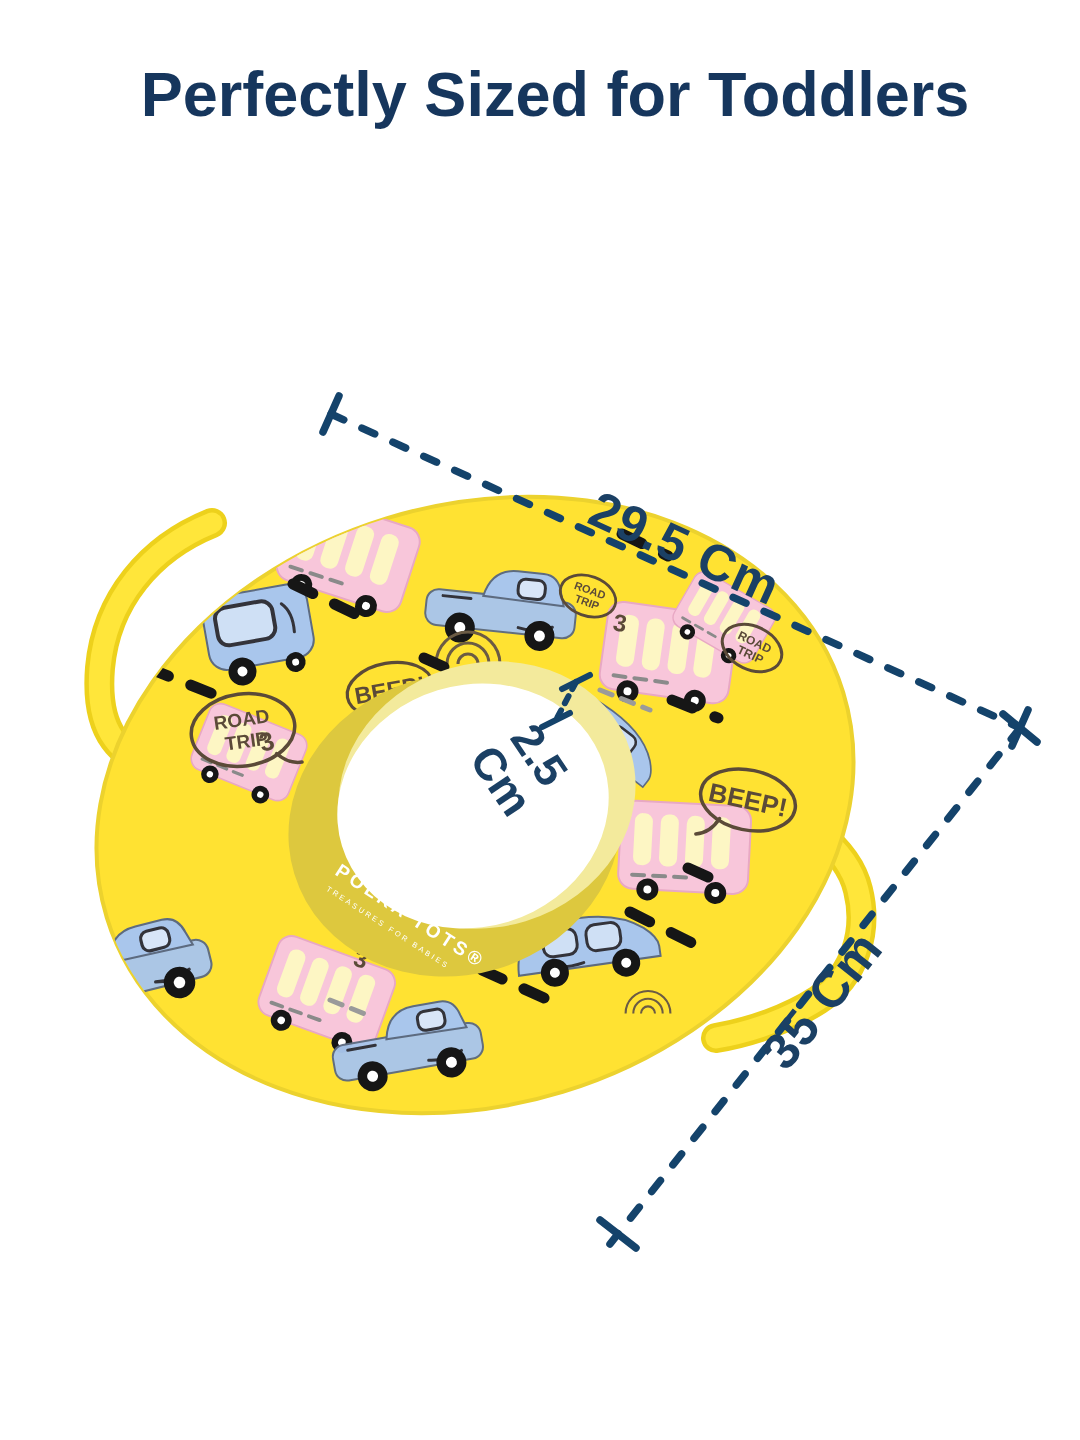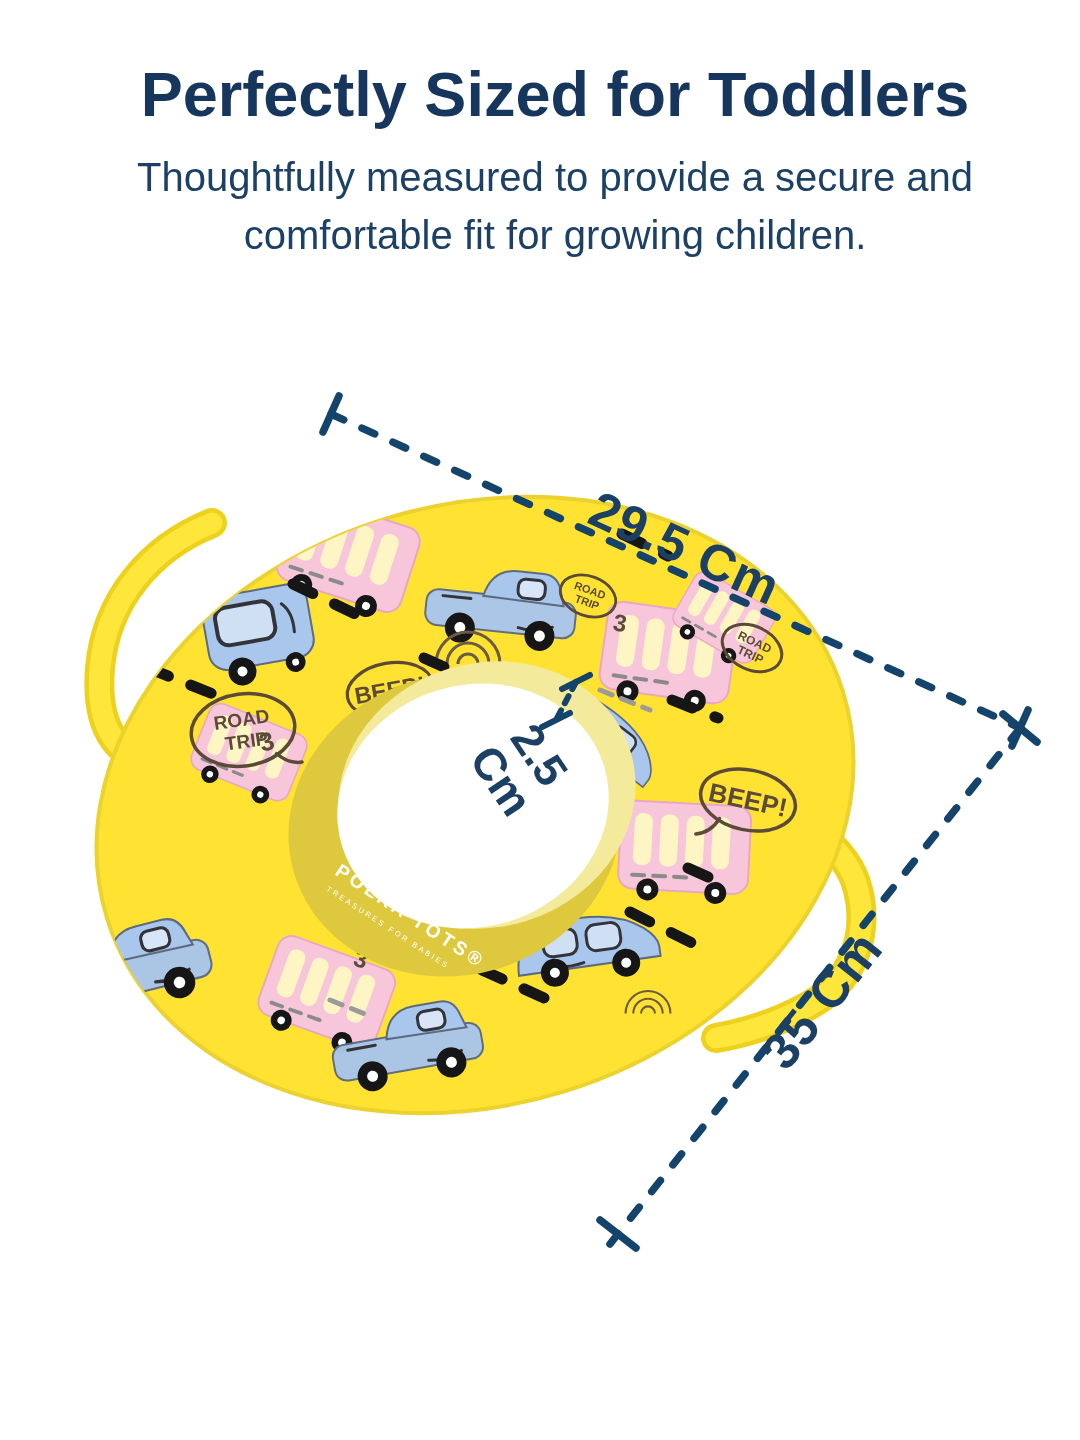--- a/index.html
+++ b/index.html
@@ -14,21 +14,20 @@
   .dim-depth{left:822px;top:1000px;font-size:51px;transform:translate(-50%,-50%) rotate(-51.5deg);letter-spacing:1px;}
   .dim-thickness{left:520px;top:768px;width:118px;font-size:45px;line-height:1.02;text-align:center;white-space:normal;transform:translate(-50%,-50%) rotate(56deg);}
 </style>
 </head>
 <body>
 
 <main class="page">
 
   <div class="header">
     <h1 class="title">Perfectly Sized for Toddlers</h1>
-    <p class="subtitle">Thoughtfully measured to provide a secure and comfortable fit for growing children.</p>
   </div>
 
   <div class="figure">
 
     <svg class="art" width="1080" height="1440" viewBox="0 0 1080 1440" xmlns="http://www.w3.org/2000/svg">
       <defs>
         <clipPath id="ringClip">
           <ellipse cx="475" cy="805" rx="385" ry="300" transform="rotate(-17 475 805)"></ellipse>
         </clipPath>
 

